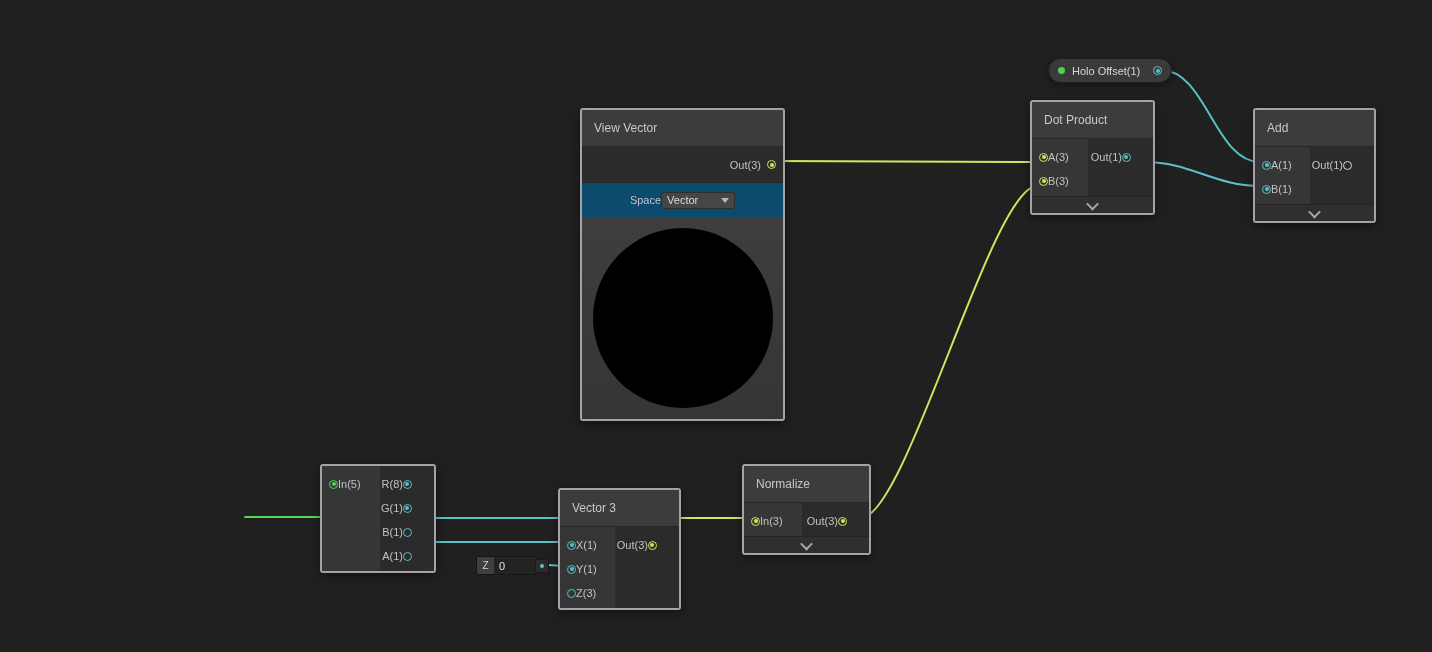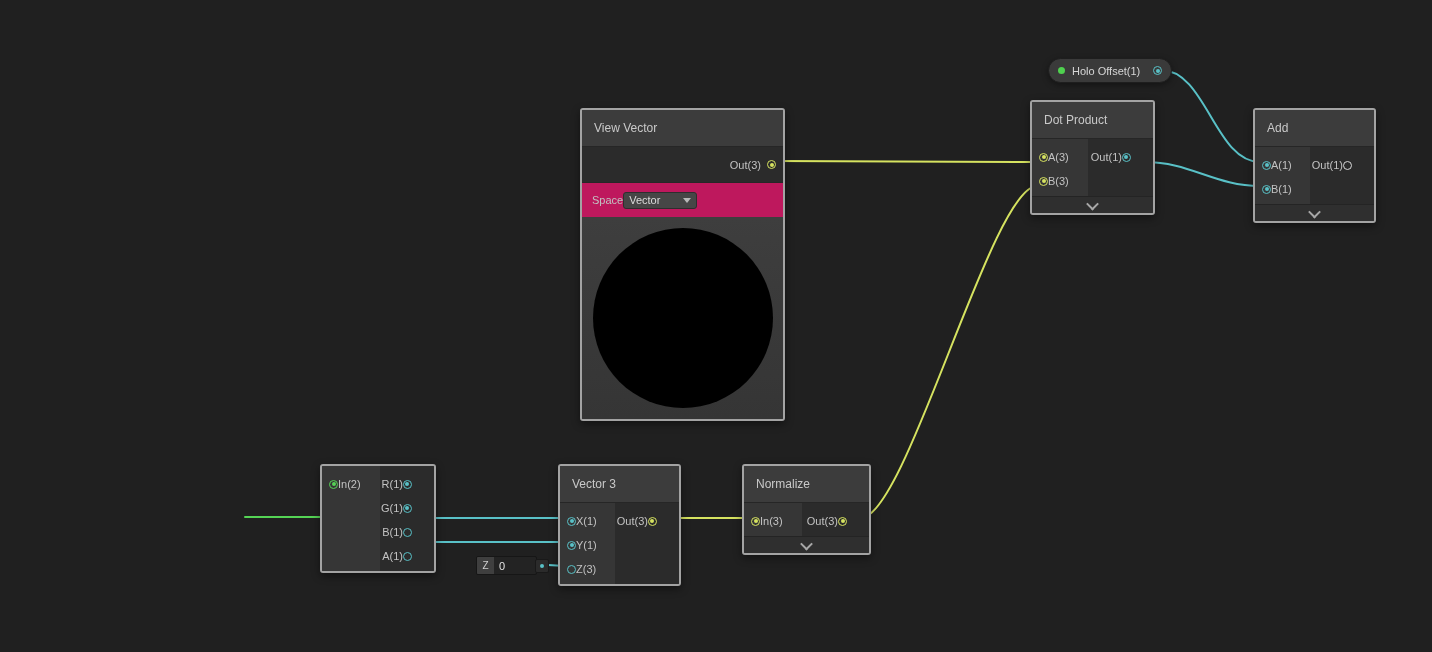--- a/index.html
+++ b/index.html
@@ -48,22 +48,22 @@
     display:flex;align-items:center;justify-content:center;cursor:pointer;
   }
   .chev{
     width:7px;height:7px;border-left:2px solid #a8a8a8;border-bottom:2px solid #a8a8a8;
     transform:rotate(-45deg) translate(1px,-1px);
   }
 
   
   .vv-out-row{height:35px;background:#2b2b2b;display:flex;align-items:center;
     justify-content:flex-end;gap:6px;padding-right:7px;}
-  .vv-space-row{height:34px;background:#be185d;border-top:1px solid #272727;
-    display:flex;align-items:center;justify-content:flex-start;padding:0 10px;}
+  .vv-space-row{height:34px;background:#0c4a6e;border-top:1px solid #272727;
+    display:flex;align-items:center;justify-content:center;padding:0 10px;}
   .dropdown{
     width:74px;height:17px;background:#464646;border:1px solid #2e2e2e;border-radius:3px;
     display:flex;align-items:center;justify-content:space-between;
     padding:0 5px;box-sizing:border-box;cursor:pointer;
   }
   .dropdown-label{font-size:11px;color:#dcdcdc;}
   .caret{width:0;height:0;border-left:4px solid transparent;border-right:4px solid transparent;
     border-top:5px solid #b8b8b8;}
   .vv-preview{height:202px;background:linear-gradient(#3e3e3e,#353535);
     display:flex;align-items:center;justify-content:center;}
@@ -183,45 +183,45 @@
     <div class="collapse">
       <span class="chev"></span>
     </div>
   </div>
 
   <div class="node" style="left:320px;top:464px;width:112px;">
     <div class="node-body">
       <div class="col-in" style="width:52%;">
         <div class="prow">
           <span class="port p-green connected"></span>
-          <span class="plabel">In(2)</span>
+          <span class="plabel">In(5)</span>
         </div>
       </div>
       <div class="col-out" style="width:48%;">
         <div class="prow">
-          <span class="plabel">R(1)</span>
+          <span class="plabel">R(8)</span>
           <span class="port p-cyan connected"></span>
         </div>
         <div class="prow">
           <span class="plabel">G(1)</span>
           <span class="port p-cyan connected"></span>
         </div>
         <div class="prow">
           <span class="plabel">B(1)</span>
           <span class="port p-cyan"></span>
         </div>
         <div class="prow">
           <span class="plabel">A(1)</span>
           <span class="port p-cyan"></span>
         </div>
       </div>
     </div>
   </div>
 
-  <div class="node" style="left:558px;top:464px;width:119px;">
+  <div class="node" style="left:558px;top:488px;width:119px;">
     <div class="node-header">Vector 3</div>
     <div class="node-body">
       <div class="col-in">
         <div class="prow">
           <span class="port p-cyan connected"></span>
           <span class="plabel">X(1)</span>
         </div>
         <div class="prow">
           <span class="port p-cyan connected"></span>
           <span class="plabel">Y(1)</span>

